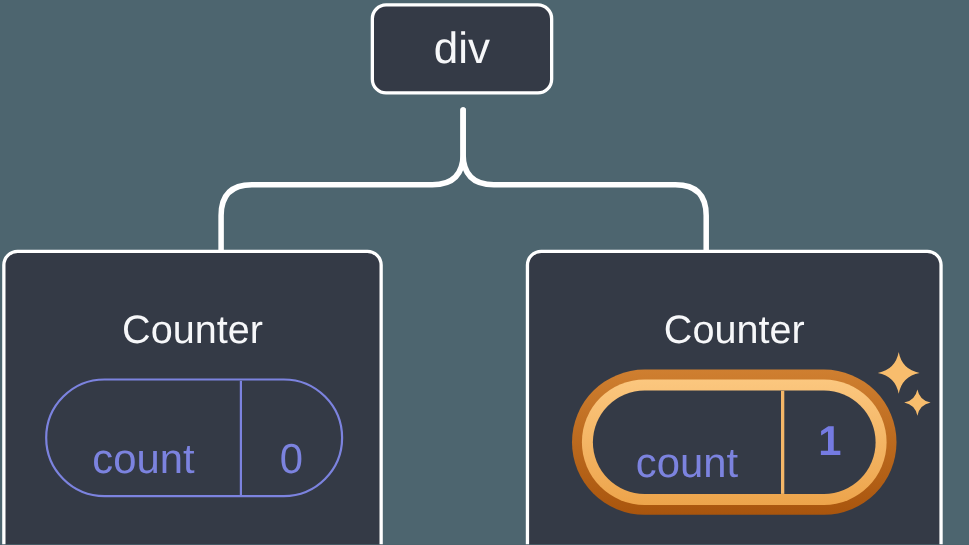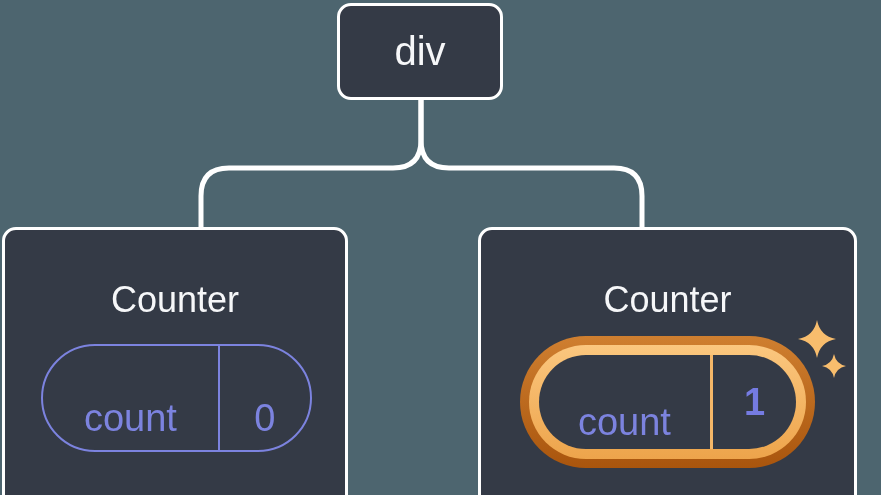--- a/index.html
+++ b/index.html
@@ -22,21 +22,21 @@
   }
   .node {
     position: absolute;
     box-sizing: border-box;
     background: #343a46;
     border: 3px solid #ffffff;
     border-radius: 14px;
   }
   .root-node {
     left: 337px; top: 3px;
-    width: 166px; height: 97px;
+    width: 166px; height: 83px;
     display: flex;
     align-items: center;
     justify-content: center;
     color: #f6f7f9;
     font-size: 40px;
   }
   .card {
     position: absolute;
     box-sizing: border-box;
     background: #343a46;

